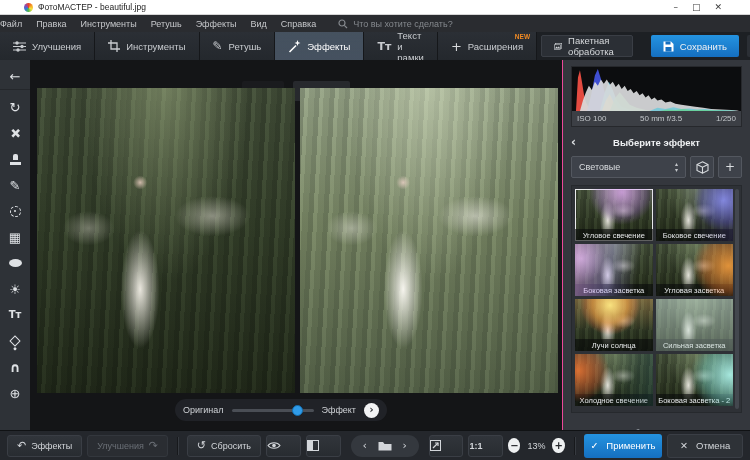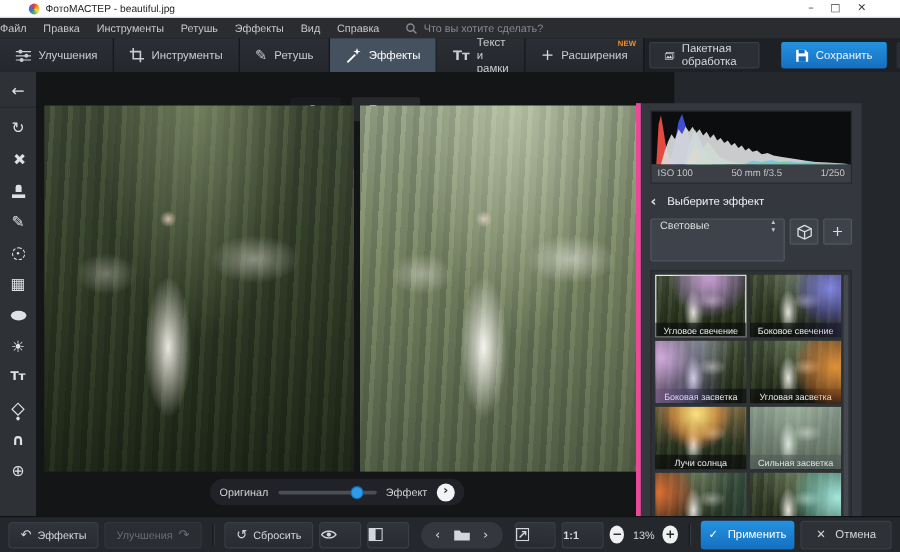--- a/index.html
+++ b/index.html
@@ -86,33 +86,33 @@
   .compare { position:absolute; left:145px; top:339px; width:212px; height:22px; background:#202227;
     border-radius:11px; display:flex; align-items:center; padding:0 8px; gap:8px; }
   .compare .lbl { font-size:9px; color:#cfd2d6; white-space:nowrap; }
   .track { position:relative; flex:1; height:3px; background:#4a4e55; border-radius:2px; }
   .knob { position:absolute; top:-4px; width:11px; height:11px; margin-left:-5px; border-radius:50%;
     background:#2f9be8; border:1px solid #146cab; }
   .go-btn { width:15px; height:15px; border-radius:50%; background:#f2f3f4; color:#24262a;
     display:flex; align-items:center; justify-content:center; font-size:10px; font-weight:bold; }
 
   
-  .rpanel { position:absolute; left:530px; top:60px; width:188px; height:370px; background:#34373d;
-    border-left:4px solid #ec4899; padding:6px 8px 0;margin-top:26px; }
+  .rpanel { position:absolute; left:562px; top:60px; width:188px; height:370px; background:#34373d;
+    border-left:1px solid #ec4899; padding:6px 8px 0; }
   .histo { border:1px solid #26282c; }
   .histo svg { display:block; width:100%; height:44px; background:#0c0d0f; }
   .histo .meta { height:15px; background:#3c3f45; display:flex; align-items:center;
     justify-content:space-between; padding:0 5px; font-size:8px; color:#c3c6ca; }
   .ep-head { display:flex; align-items:center; margin-top:9px; }
   .ep-head .back { width:14px; font-size:12px; color:#dfe2e5; font-weight:bold; }
-  .ep-head .ttl { flex:1; font-size:9.5px; font-weight:normal; color:#eff1f3;
+  .ep-head .ttl { flex:1; text-align:center; font-size:9.5px; font-weight:bold; color:#eff1f3;
     margin-right:14px; }
   .ep-controls { display:flex; gap:4px; margin-top:8px; }
-  .dd { flex:1; height:36px; background:#3e424a; border:1px solid #53575f; border-radius:2px;
-    display:flex; padding:0 7px; }
+  .dd { flex:1; height:22px; background:#3e424a; border:1px solid #53575f; border-radius:2px;
+    display:flex; align-items:center; padding:0 7px; }
   .dd .val { flex:1; font-size:9px; color:#dadde0; }
   .dd .spin { display:flex; flex-direction:column; font-size:6px; color:#c3c6ca; line-height:.9; }
   .sqbtn { width:24px; height:22px; background:#3e424a; border:1px solid #53575f; border-radius:2px;
     display:flex; align-items:center; justify-content:center; color:#dadde0; font-size:12px; }
   .fx-wrap { position:relative; margin-top:7px; background:#2e3136; border:1px solid #26292d;
     padding:3px 8px 3px 3px; height:228px; }
   .fx-grid { display:grid; grid-template-columns:1fr 1fr; gap:3px; }
   .thumb { position:relative; height:52px; overflow:hidden;
     background:
       radial-gradient(ellipse 11px 26px at 42% 60%, rgba(242,240,232,.92), rgba(242,240,232,0) 72%),

